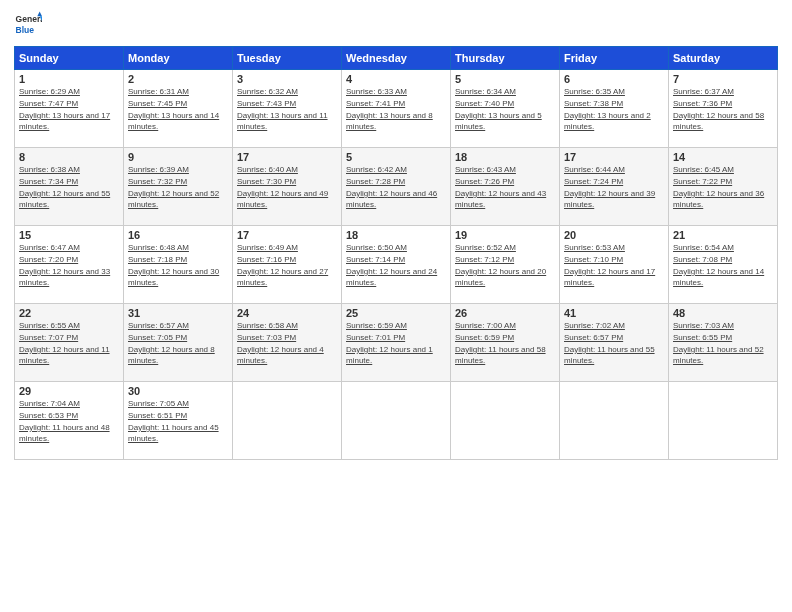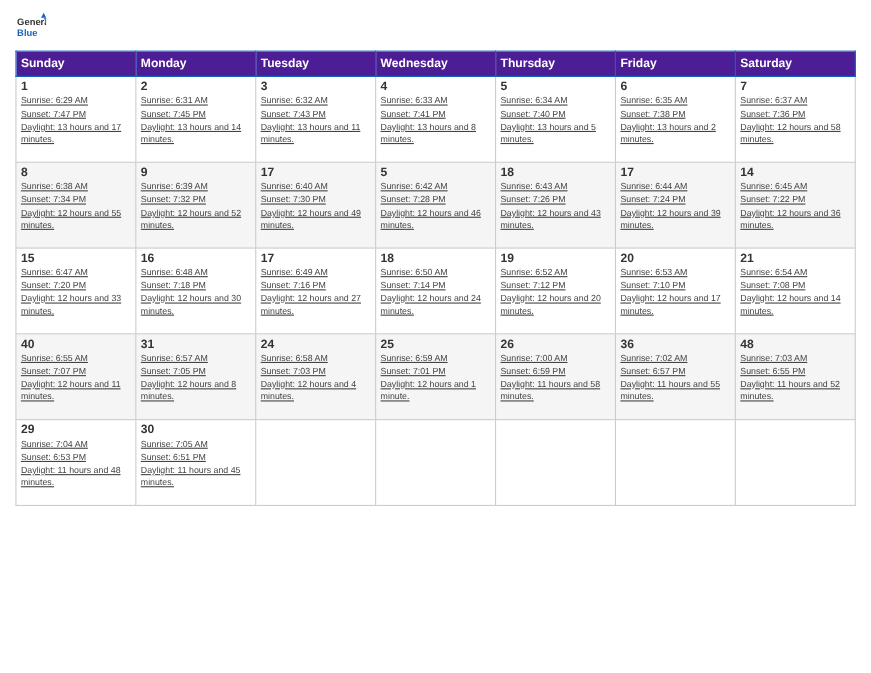--- a/index.html
+++ b/index.html
@@ -40,21 +40,21 @@
     .subtitle {
       font-size: 13px;
       color: #555;
     }
     table {
       width: 100%;
       border-collapse: collapse;
       table-layout: fixed;
     }
     thead tr th {
-      background-color: #4c1d95;
+      background-color: #1d4ed8;
       color: #fff;
       font-size: 11px;
       font-weight: bold;
       padding: 5px 4px;
       text-align: left;
       border: 1px solid #1565c0;
     }
     tbody tr td {
       border: 1px solid #ccc;
       vertical-align: top;
@@ -137,26 +137,26 @@
         <tr>
           <td><span class="day-num">15</span><span class="day-info">Sunrise: 6:47 AM<br>Sunset: 7:20 PM<br>Daylight: 12 hours and 33 minutes.</span></td>
           <td><span class="day-num">16</span><span class="day-info">Sunrise: 6:48 AM<br>Sunset: 7:18 PM<br>Daylight: 12 hours and 30 minutes.</span></td>
           <td><span class="day-num">17</span><span class="day-info">Sunrise: 6:49 AM<br>Sunset: 7:16 PM<br>Daylight: 12 hours and 27 minutes.</span></td>
           <td><span class="day-num">18</span><span class="day-info">Sunrise: 6:50 AM<br>Sunset: 7:14 PM<br>Daylight: 12 hours and 24 minutes.</span></td>
           <td><span class="day-num">19</span><span class="day-info">Sunrise: 6:52 AM<br>Sunset: 7:12 PM<br>Daylight: 12 hours and 20 minutes.</span></td>
           <td><span class="day-num">20</span><span class="day-info">Sunrise: 6:53 AM<br>Sunset: 7:10 PM<br>Daylight: 12 hours and 17 minutes.</span></td>
           <td><span class="day-num">21</span><span class="day-info">Sunrise: 6:54 AM<br>Sunset: 7:08 PM<br>Daylight: 12 hours and 14 minutes.</span></td>
         </tr>
         <tr>
-          <td><span class="day-num">40</span><span class="day-info">Sunrise: 6:55 AM<br>Sunset: 7:07 PM<br>Daylight: 12 hours and 11 minutes.</span></td>
+          <td><span class="day-num">22</span><span class="day-info">Sunrise: 6:55 AM<br>Sunset: 7:07 PM<br>Daylight: 12 hours and 11 minutes.</span></td>
           <td><span class="day-num">31</span><span class="day-info">Sunrise: 6:57 AM<br>Sunset: 7:05 PM<br>Daylight: 12 hours and 8 minutes.</span></td>
           <td><span class="day-num">24</span><span class="day-info">Sunrise: 6:58 AM<br>Sunset: 7:03 PM<br>Daylight: 12 hours and 4 minutes.</span></td>
           <td><span class="day-num">25</span><span class="day-info">Sunrise: 6:59 AM<br>Sunset: 7:01 PM<br>Daylight: 12 hours and 1 minute.</span></td>
           <td><span class="day-num">26</span><span class="day-info">Sunrise: 7:00 AM<br>Sunset: 6:59 PM<br>Daylight: 11 hours and 58 minutes.</span></td>
-          <td><span class="day-num">36</span><span class="day-info">Sunrise: 7:02 AM<br>Sunset: 6:57 PM<br>Daylight: 11 hours and 55 minutes.</span></td>
+          <td><span class="day-num">41</span><span class="day-info">Sunrise: 7:02 AM<br>Sunset: 6:57 PM<br>Daylight: 11 hours and 55 minutes.</span></td>
           <td><span class="day-num">48</span><span class="day-info">Sunrise: 7:03 AM<br>Sunset: 6:55 PM<br>Daylight: 11 hours and 52 minutes.</span></td>
         </tr>
         <tr>
           <td><span class="day-num">29</span><span class="day-info">Sunrise: 7:04 AM<br>Sunset: 6:53 PM<br>Daylight: 11 hours and 48 minutes.</span></td>
           <td><span class="day-num">30</span><span class="day-info">Sunrise: 7:05 AM<br>Sunset: 6:51 PM<br>Daylight: 11 hours and 45 minutes.</span></td>
           <td class="empty"></td>
           <td class="empty"></td>
           <td class="empty"></td>
           <td class="empty"></td>
           <td class="empty"></td>

